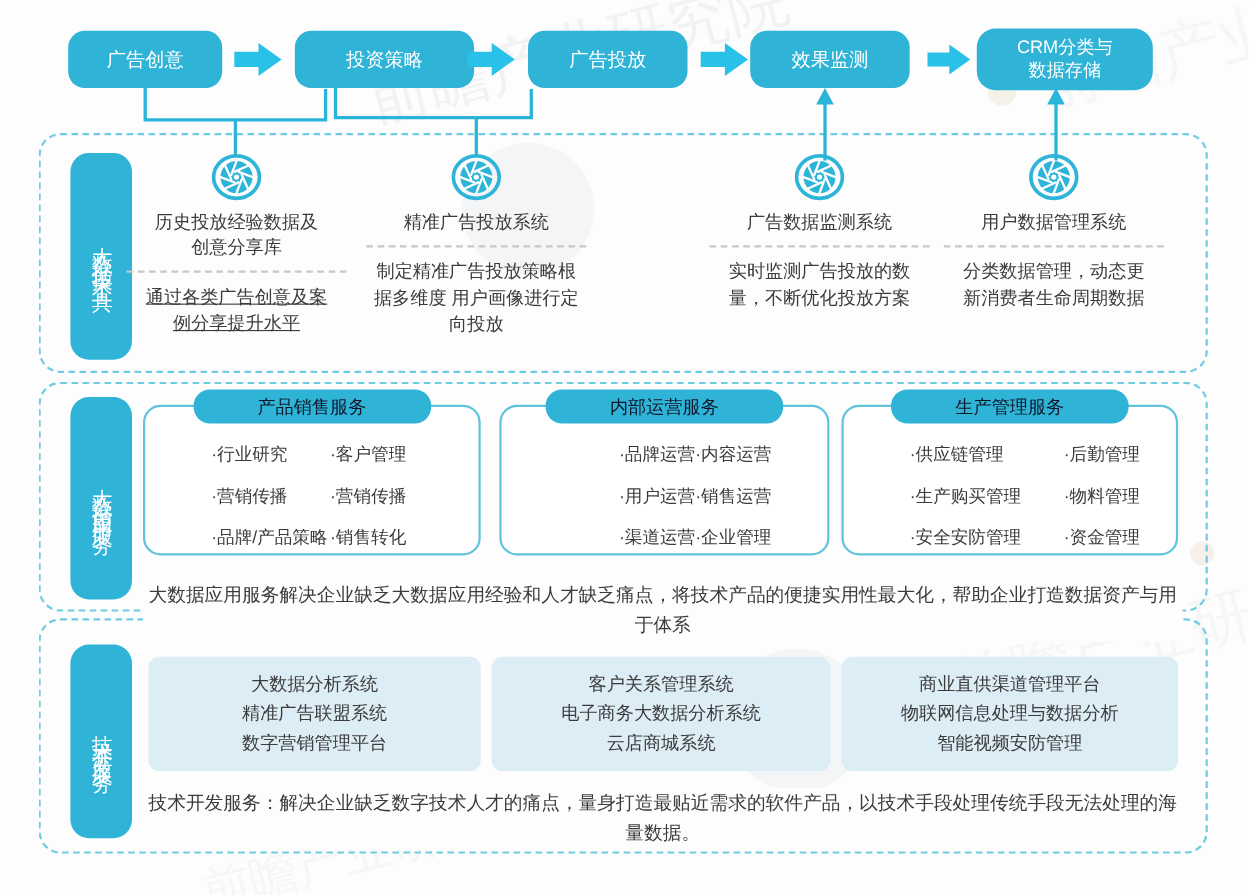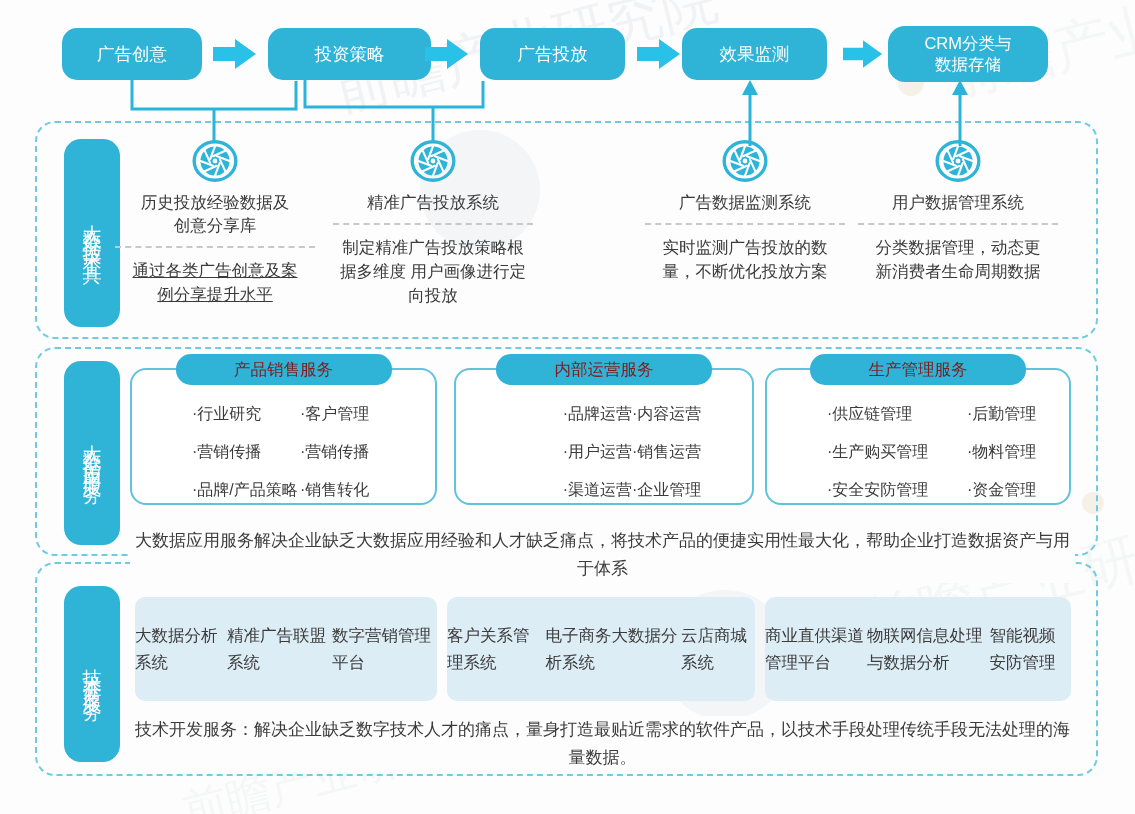--- a/index.html
+++ b/index.html
@@ -33,35 +33,35 @@
   #pill-dev{top:586px;height:176px;}
   
   .tcol{position:absolute;top:138px;width:230px;display:flex;flex-direction:column;align-items:center;text-align:center;}
   .tcol .apt{width:50px;height:46px;flex:none;}
   .tcol-title{margin-top:7px;font-size:16.5px;line-height:23px;max-width:162px;}
   .tcol-sep{width:200px;border-top:2px dashed #c8c8c8;margin:9px 0 10px;}
   .tcol-desc{font-size:16.5px;line-height:24px;}
   
   .wbox{position:absolute;top:368px;height:137px;background:#fff;border:2px solid #5fc3dc;border-radius:16px;box-sizing:border-box;}
   .wbox-header{position:absolute;top:-16px;left:50%;transform:translateX(-50%);width:216px;height:31px;
-    background:#2fb3d7;border-radius:15px;color:#7f1d1d;font-size:16.5px;
+    background:#2fb3d7;border-radius:15px;color:#0f172a;font-size:16.5px;
     display:flex;align-items:center;justify-content:center;}
   .wbox-items{padding:33px 10px 0 16px;}
   .wrow{display:flex;font-size:16px;line-height:21px;margin-bottom:17px;margin-left:44px;}
   .wbox.a .li{min-width:108px;}
   .wbox.b .li{min-width:116px;}
   .wbox.c .li{min-width:140px;}
   
   .note{position:absolute;left:130px;width:945px;text-align:center;font-size:17px;line-height:28px;background:#fdfdfd;}
   #note-app{top:527px;}
   #note-dev{top:716px;}
   
   .lbox{position:absolute;top:597px;height:104px;background:#ddedf6;border-radius:10px;
-    display:flex;flex-direction:row;align-items:center;justify-content:center;
-    text-align:left;font-size:16.5px;line-height:27px;}
+    display:flex;flex-direction:column;align-items:center;justify-content:center;
+    text-align:right;font-size:16.5px;line-height:27px;}
   
   .connectors{position:absolute;left:0;top:0;width:1135px;height:210px;pointer-events:none;}
 </style>
 </head>
 <body>
 
 <div class="canvas">
 
   <div class="wm" style="left:330px;top:8px;">前瞻产业研究院</div>
   <div class="wm v2" style="left:940px;top:-6px;">前瞻产业研究院</div>

